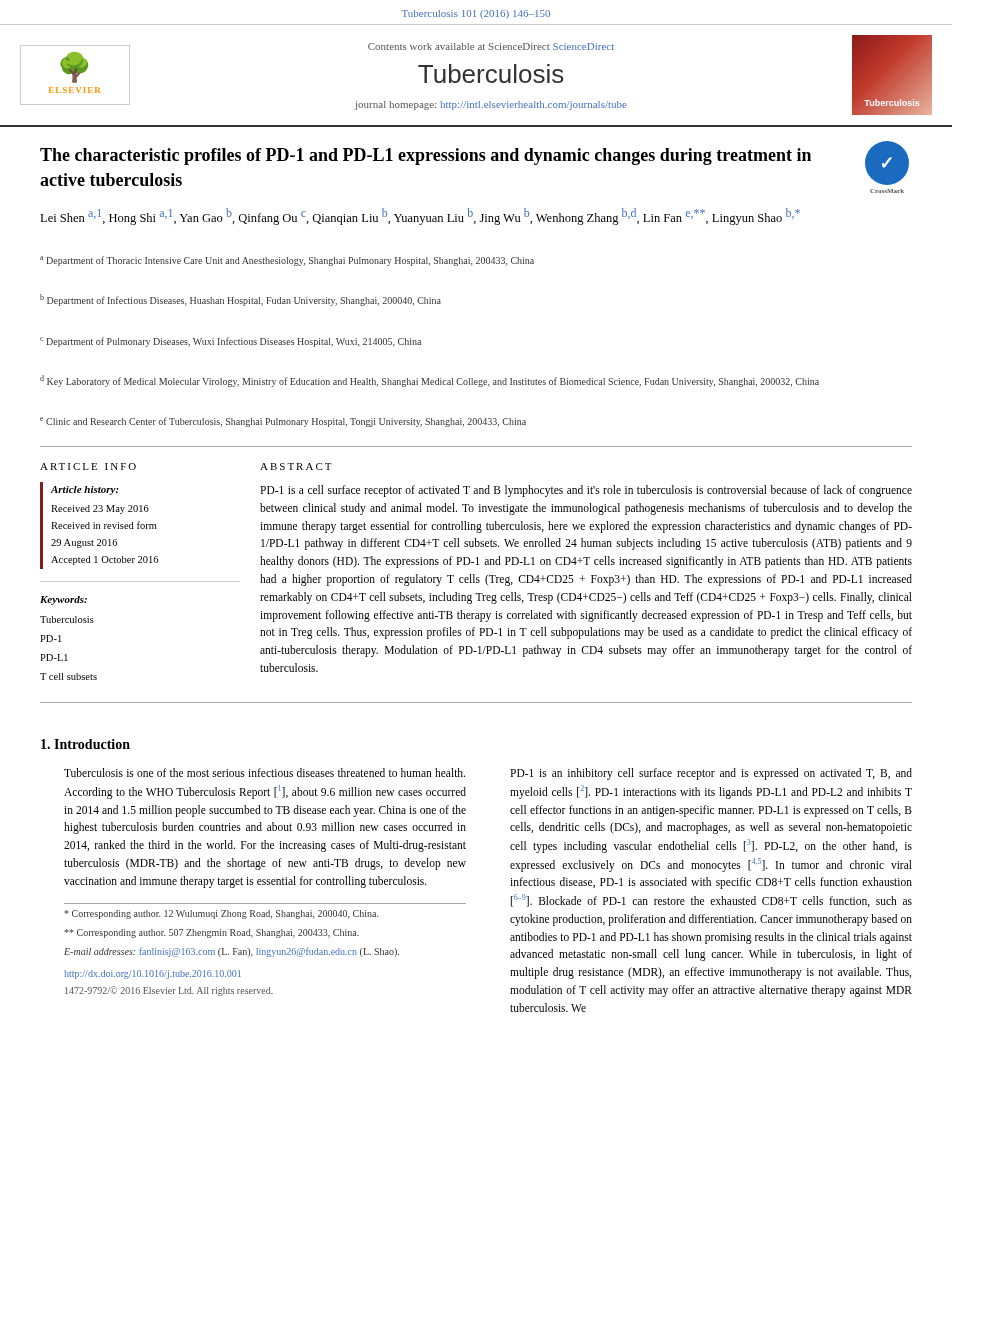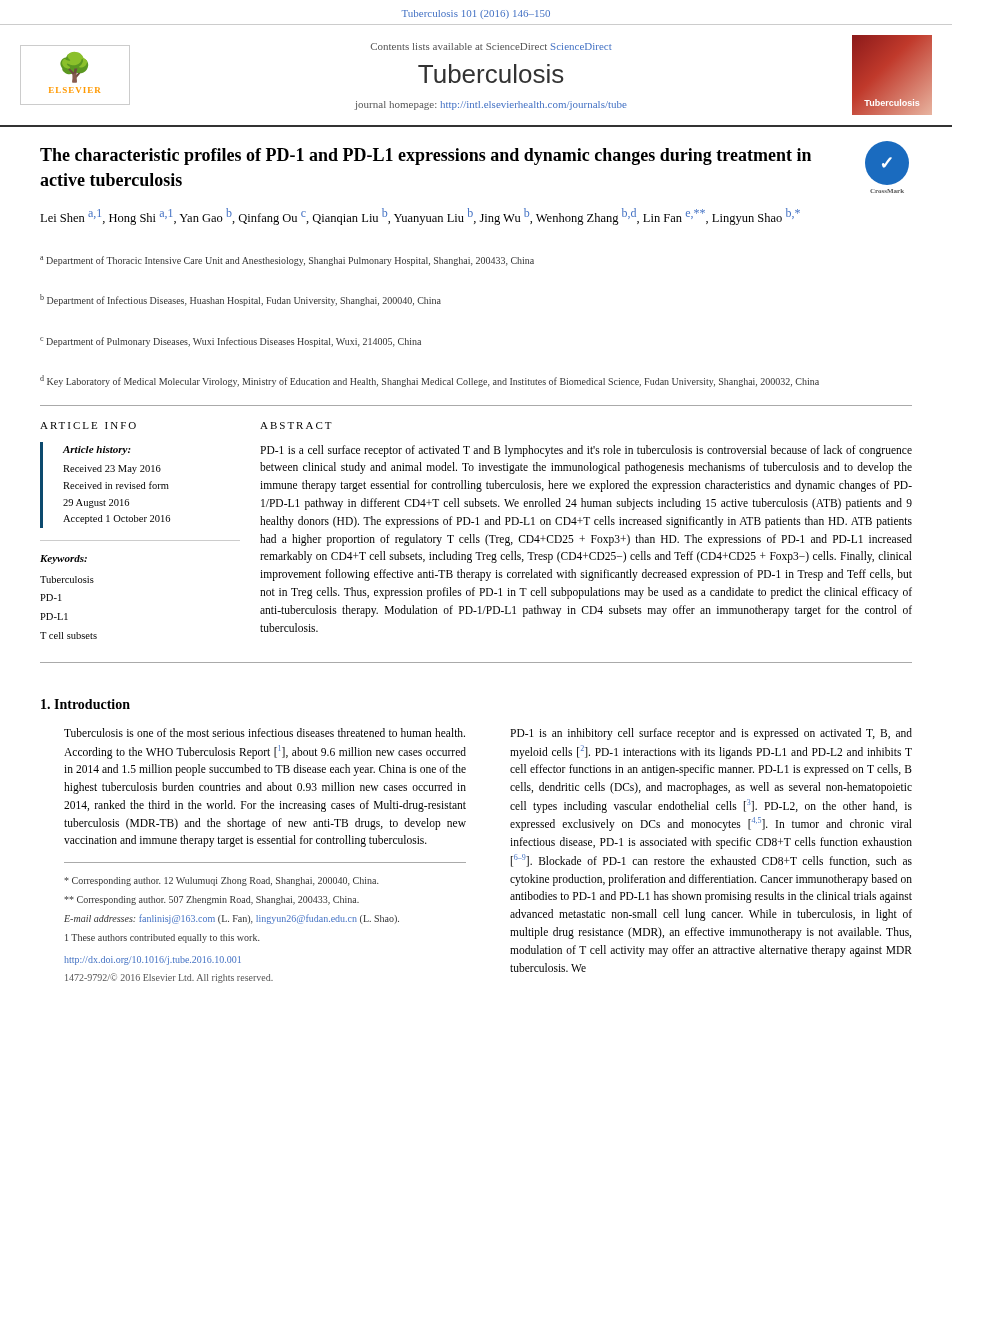--- a/index.html
+++ b/index.html
@@ -179,22 +179,22 @@
     }
     .section-title {
       font-size: 11px;
       font-weight: normal;
       letter-spacing: 2px;
       text-transform: uppercase;
       margin-bottom: 8px;
       color: #000;
     }
     .article-info-box {
-      border-left: 3px solid #0c4a6e;
-      padding-left: 20px;
+      border-left: 3px solid #7f1d1d;
+      padding-left: 8px;
       margin-bottom: 12px;
     }
     .article-info-box .info-heading {
       font-size: 11px;
       font-style: italic;
       font-weight: bold;
       margin-bottom: 4px;
     }
     .article-info-box .info-line {
       font-size: 10.5px;
@@ -256,21 +256,21 @@
     .body-col p {
       margin-bottom: 8px;
     }
     .body-col sup {
       font-size: 8px;
       color: #4472c4;
     }
     .footnotes {
       border-top: 1px solid #aaa;
       margin-top: 12px;
-      padding-top: 10px;
+      padding-top: 2px;
       font-size: 10px;
       line-height: 1.6;
       color: #333;
     }
     .footnotes p {
       margin-bottom: 3px;
     }
     .footnotes a {
       color: #4472c4;
       text-decoration: none;
@@ -298,21 +298,21 @@
 
   <div class="journal-header">
 
     <div class="elsevier-logo">
       <div class="tree-art">🌳</div>
       <div class="els-text">ELSEVIER</div>
     </div>
 
     <div class="journal-center">
       <div class="contents-line">
-        <span>Contents lists available at ScienceDirect</span>
+        <span>Contents work available at ScienceDirect</span>
         <a href="#"> <span>ScienceDirect</span></a>
       </div>
       <div class="journal-name">Tuberculosis</div>
       <div class="homepage-line">
         <span>journal homepage:</span>
         <a href="#">http://intl.elsevierhealth.com/journals/tube</a>
       </div>
     </div>
 
     <div class="journal-thumb">
@@ -335,20 +335,21 @@
     <div class="authors">
       Lei Shen <sup>a,1</sup>, Hong Shi <sup>a,1</sup>, Yan Gao <sup>b</sup>, Qinfang Ou <sup>c</sup>, Qianqian Liu <sup>b</sup>, Yuanyuan Liu <sup>b</sup>,
       Jing Wu <sup>b</sup>, Wenhong Zhang <sup>b,d</sup>, Lin Fan <sup>e,**</sup>, Lingyun Shao <sup>b,*</sup>
     </div>
 
     <div class="affiliations">
       <p><sup>a</sup> Department of Thoracic Intensive Care Unit and Anesthesiology, Shanghai Pulmonary Hospital, Shanghai, 200433, China</p>
       <p><sup>b</sup> Department of Infectious Diseases, Huashan Hospital, Fudan University, Shanghai, 200040, China</p>
       <p><sup>c</sup> Department of Pulmonary Diseases, Wuxi Infectious Diseases Hospital, Wuxi, 214005, China</p>
       <p><sup>d</sup> Key Laboratory of Medical Molecular Virology, Ministry of Education and Health, Shanghai Medical College, and Institutes of Biomedical Science, Fudan University, Shanghai, 200032, China</p>
+      <p><sup>e</sup> Clinic and Research Center of Tuberculosis, Shanghai Pulmonary Hospital, Tongji University, Shanghai, 200433, China</p>
     </div>
 
     <hr class="divider">
 
     <div class="two-col">
 
       <div class="col-left">
         <div class="section-title">ARTICLE INFO</div>
 
         <div class="article-info-box">
@@ -396,21 +397,20 @@
         <div class="footnotes">
           <p>* Corresponding author. 12 Wulumuqi Zhong Road, Shanghai, 200040, China.</p>
           <p>** Corresponding author. 507 Zhengmin Road, Shanghai, 200433, China.</p>
           <p>
             <em>E-mail addresses:</em>
             <a href="#">fanlinisj@163.com</a>
             (<span>L. Fan</span>),
             <a href="#">lingyun26@fudan.edu.cn</a>
             (<span>L. Shao</span>).
           </p>
-          <p>1 These authors contributed equally to this work.</p>
         </div>
 
         <div class="doi-line">
           <a href="#">http://dx.doi.org/10.1016/j.tube.2016.10.001</a>
         </div>
         <div class="issn-line">1472-9792/© 2016 Elsevier Ltd. All rights reserved.</div>
       </div>
 
       <div class="body-col">
         <p>

